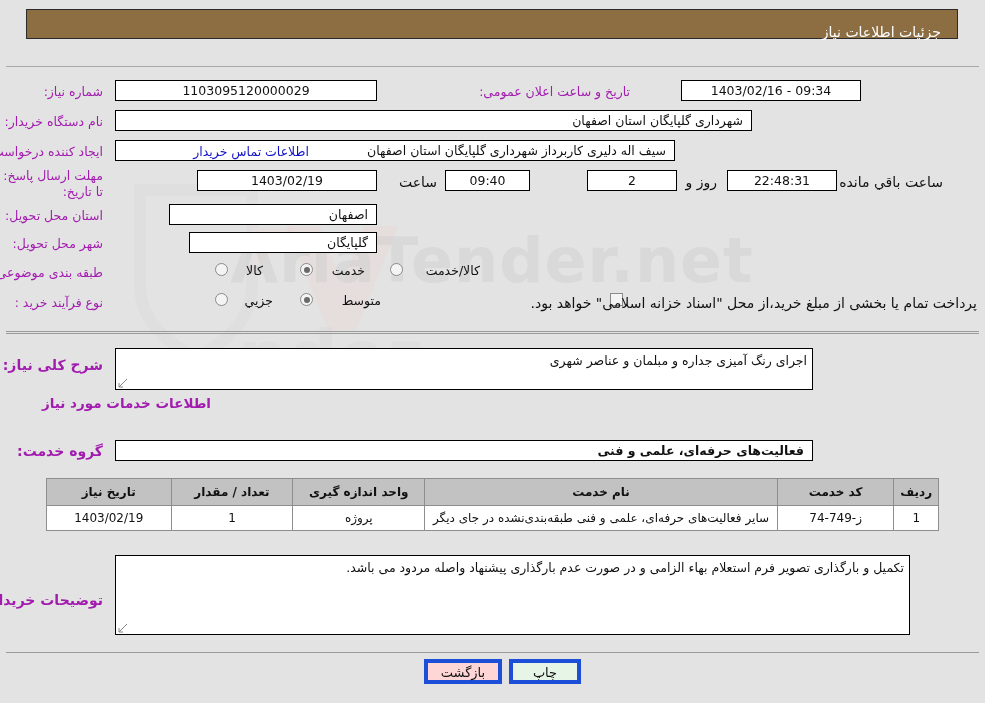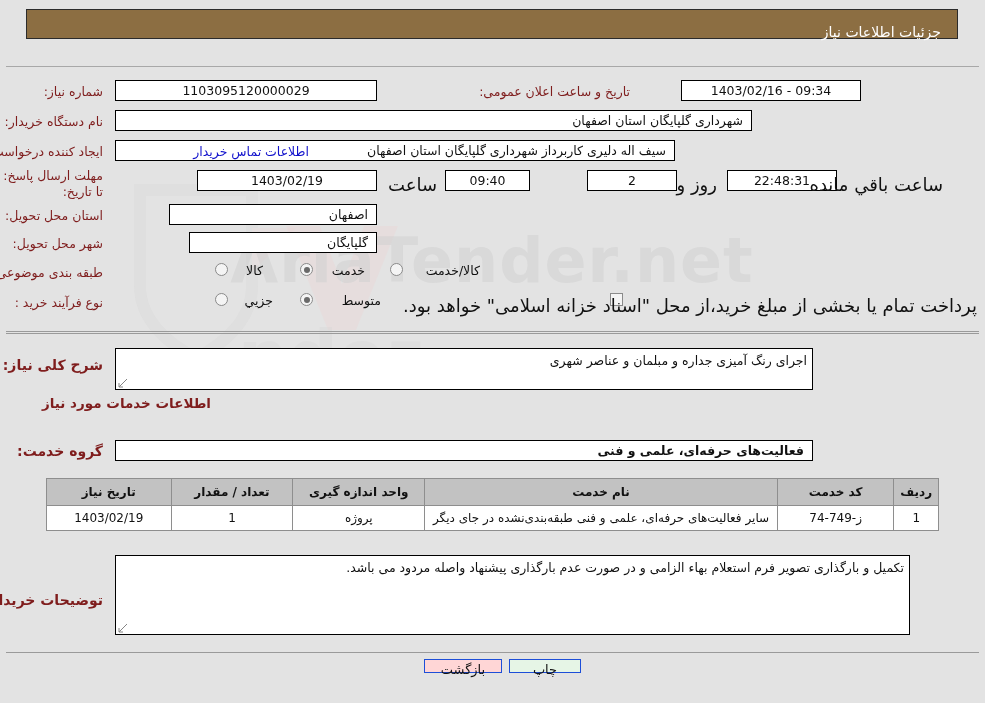--- a/index.html
+++ b/index.html
@@ -56,21 +56,21 @@
     background: transparent;
     border-top: 1px solid #9a9a9a;
     border-bottom: 1px solid #9a9a9a;
     z-index: 2;
   }
   #panel-top    { top: 66px;  height: 266px; border-top: 1px solid #a8a8a8; }
   #panel-mid    { top: 333px; height: 320px; }
   .lbl {
     position: absolute;
     text-align: right;
-    color: #7f1d1d;
+    color: #a21caf;
     font-size: 12.5px;
     line-height: 15px;
     white-space: nowrap;
   }
   .lbl.bold { font-weight: bold; font-size: 14px; }
 
   .fld {
     position: absolute;
     background: #ffffff;
     border: 1px solid #000000;
@@ -90,21 +90,21 @@
   .linklike {
     position: absolute;
     color: #1111cc;
     font-size: 12.5px;
     white-space: nowrap;
     cursor: pointer;
   }
 
   .plain {
     position: absolute;
-    font-size: 18px;
+    font-size: 14px;
     white-space: nowrap;
     color: #111;
   }
 
   
   .radio {
     position: absolute;
     width: 13px; height: 13px;
     border-radius: 50%;
     border: 1px solid #8a8a8a;
@@ -182,23 +182,23 @@
     color: #111;
     padding: 4px 5px;
     text-align: center;
     vertical-align: middle;
     line-height: 16px;
   }
 
   
   .btn {
     position: absolute;
-    border: 1px solid #1d4ed8;
-    box-sizing: border-box;
-    height: 14px;
+    border: 4px solid #1d4ed8;
+    box-sizing: border-box;
+    height: 25px;
     line-height: 20px;
     text-align: center;
     font-size: 13px;
     color: #111;
     cursor: pointer;
     padding: 0 6px;
   }
   #btn-print  { background: #e6f5e6; }
   #btn-back   { background: #ffd6d6; }
 </style>

